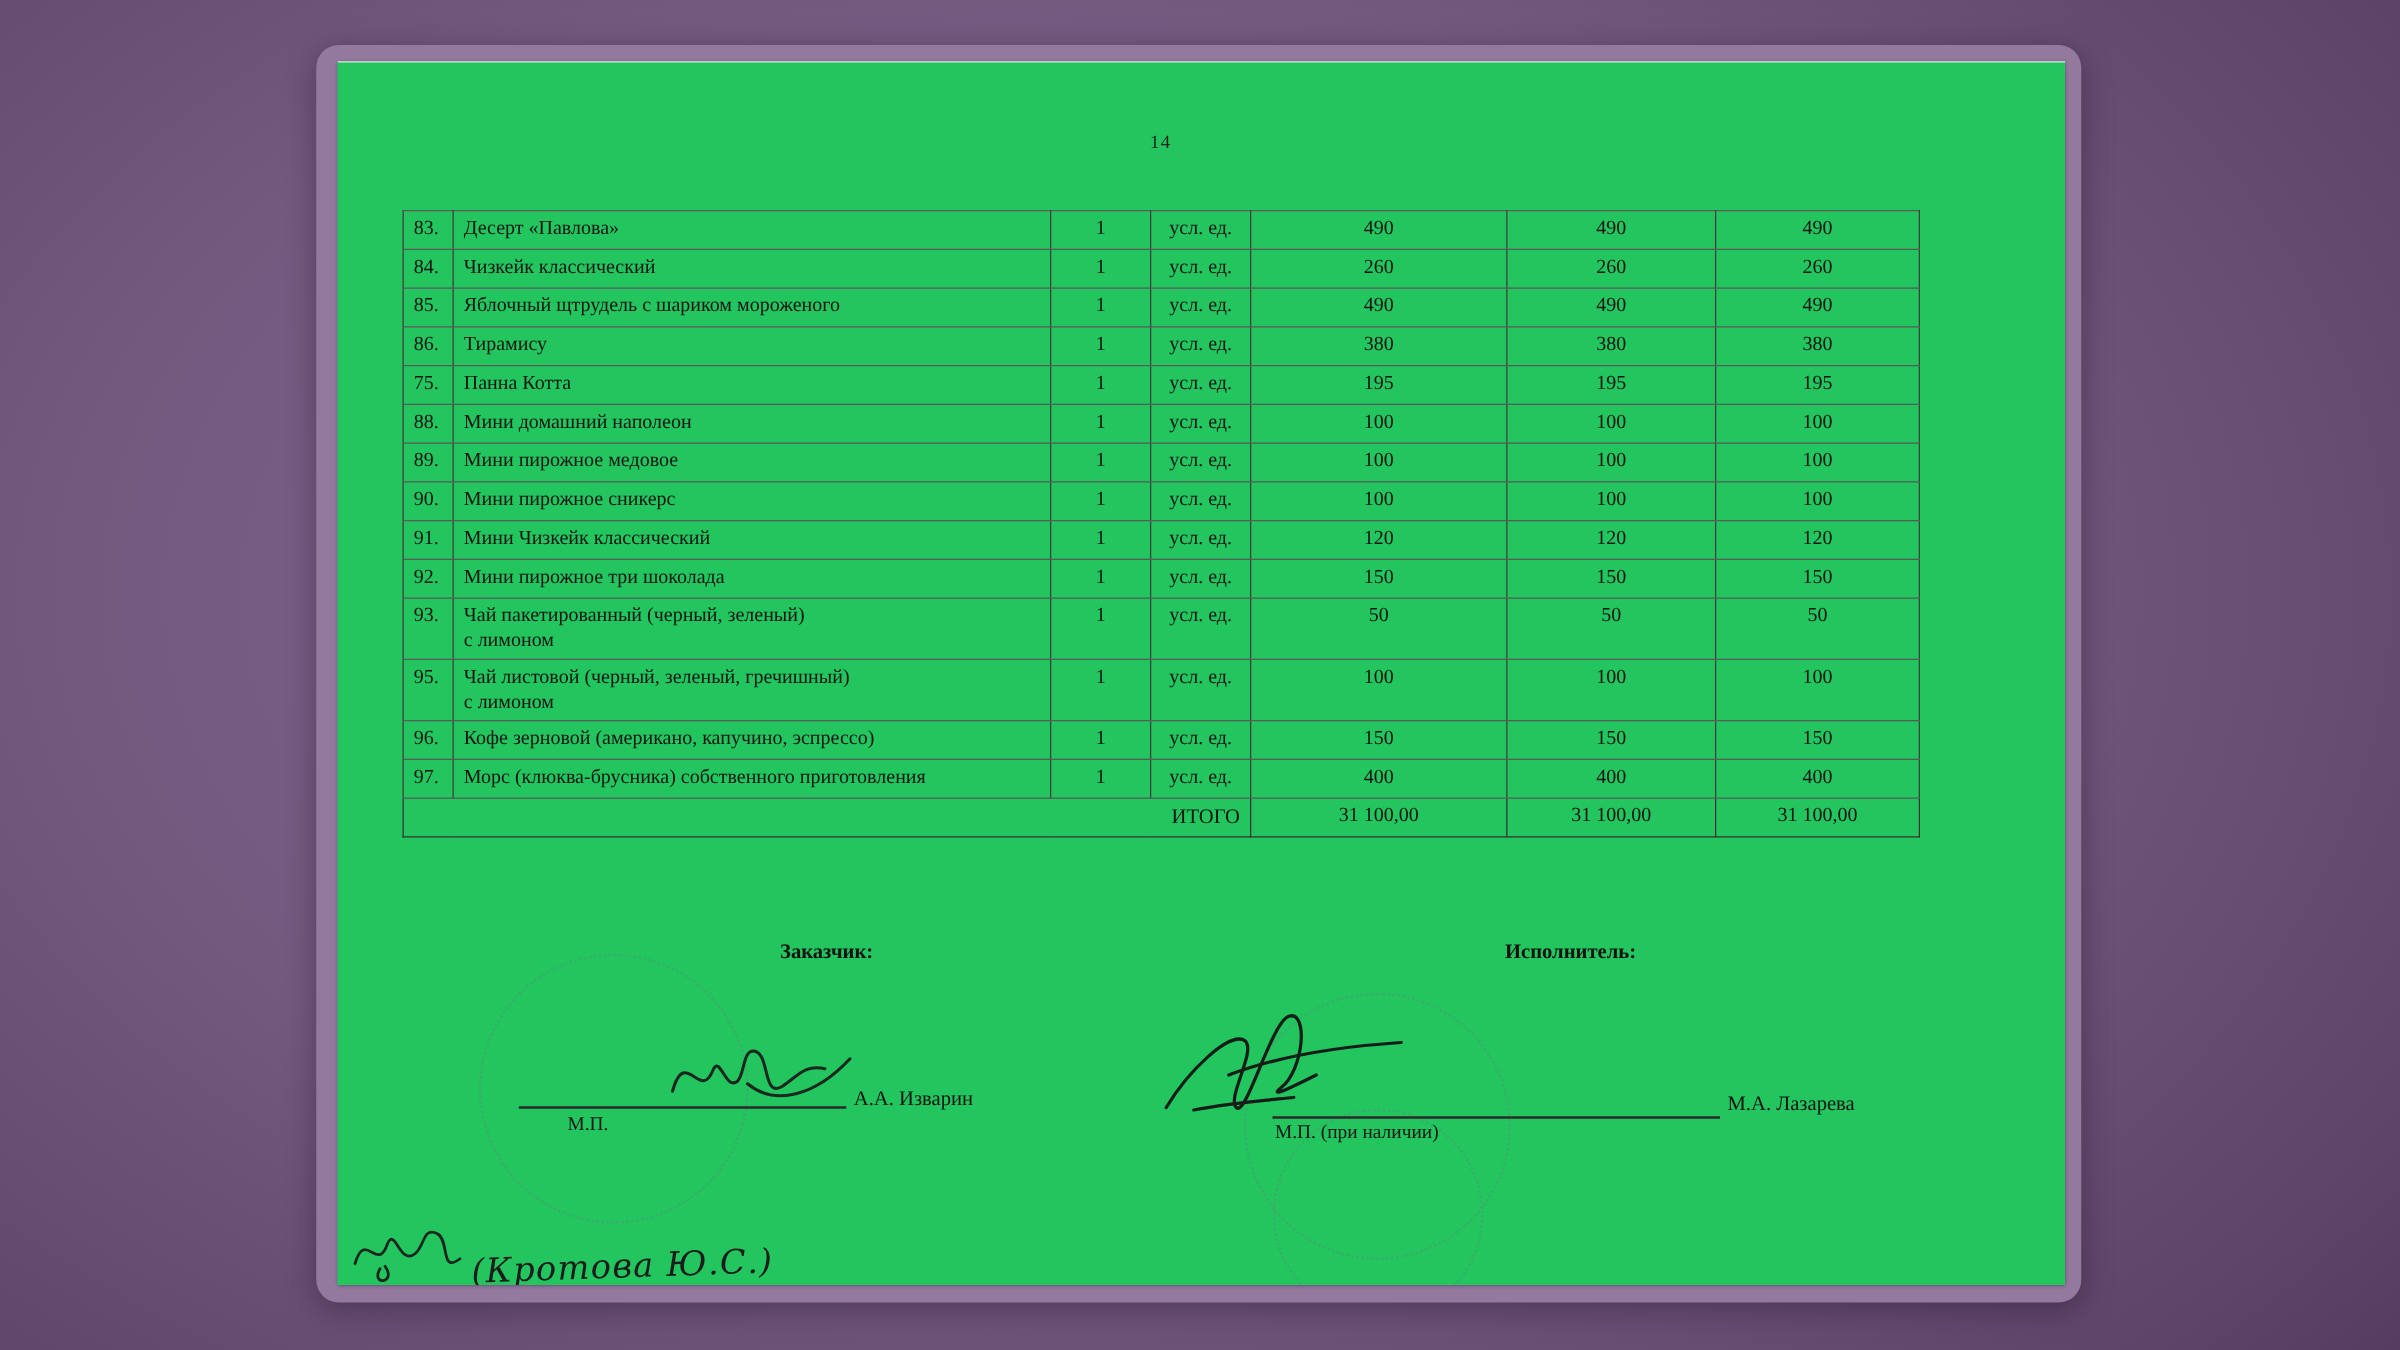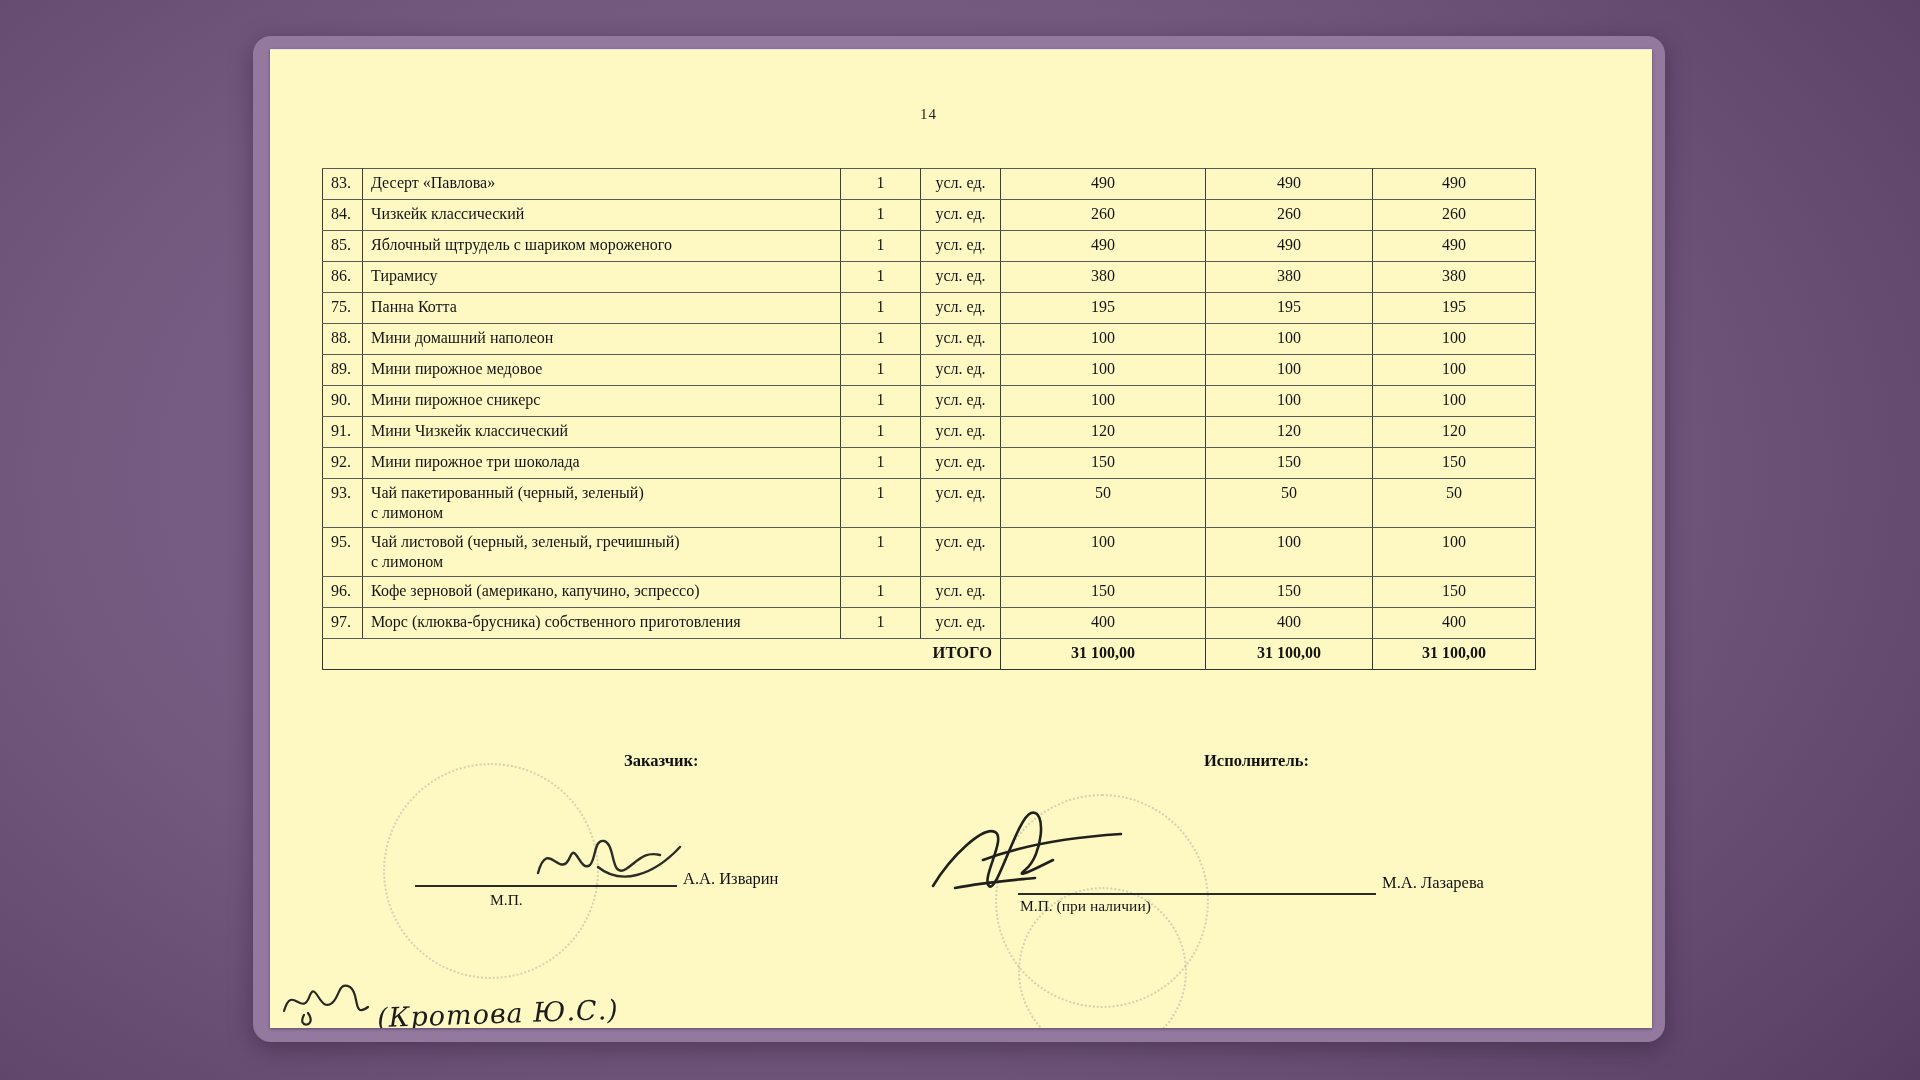--- a/index.html
+++ b/index.html
@@ -8,40 +8,40 @@
     background:radial-gradient(115% 135% at 42% 44%, #7e6490 0%, #74597f 34%, #5e4469 58%, #432d4d 80%, #241428 100%);
     position:relative;color:#1a1a1a;
   }
   .doc-frame{
     position:absolute;left:253px;top:36px;width:1412px;height:1006px;
     background:#94799f;border-radius:18px;
     box-shadow:0 6px 24px rgba(20,8,24,.35);
   }
   .doc-page{
     position:absolute;left:270px;top:49px;width:1382px;height:979px;
-    background:#fef9c3;overflow:hidden;
+    background:#22c55e;overflow:hidden;
     box-shadow:0 1px 3px rgba(30,15,40,.45), inset 0 1px 0 #e7e4ea;
   }
   .page-number{
     position:absolute;left:52px;top:57px;width:1213px;
     text-align:center;font-size:15px;letter-spacing:1px;color:#222;
   }
   table.price{
     position:absolute;left:52px;top:119px;width:1213px;
     border-collapse:collapse;table-layout:fixed;
     font-size:16px;line-height:1.25;color:#141414;
   }
   table.price td{
     border:1px solid #3e3e3e;
     border-top-color:#5a5a5a;border-bottom-color:#5a5a5a;
     padding:4px 8px;vertical-align:top;height:22px;
   }
   .c-num{padding-left:7px;}
   .c-qty,.c-unit,.c-price{text-align:center;}
-  tr.total-row td{font-weight:bold;border-color:#333;}
+  tr.total-row td{font-weight:normal;border-color:#333;}
   td.total-label{text-align:right;padding-right:12px;font-size:16.5px;}
   
   .sig-title{position:absolute;font-weight:bold;font-size:16.5px;color:#111;margin-left:36px;}
   .sig-line{position:absolute;border-bottom:2px solid #2a2a2a;height:0;}
   .sig-name{position:absolute;font-weight:normal;font-size:16.5px;color:#111;white-space:nowrap;}
   .sig-mp{position:absolute;font-size:15.5px;color:#161616;white-space:nowrap;}
   .stamp{position:absolute;border:2px dotted rgba(110,108,122,.42);border-radius:50%;}
   .stamp.faint{border-color:rgba(120,118,132,.30);}
   .sig-svg{position:absolute;}
   .footnote{position:absolute;left:8px;top:922px;display:flex;align-items:flex-end;gap:4px;}
@@ -240,21 +240,21 @@
   <div class="sig-title" style="left:318px;top:702px;">Заказчик:</div>
   <div class="stamp faint" style="left:113px;top:714px;width:212px;height:212px;"></div>
   <svg class="sig-svg" style="left:258px;top:778px;" width="170" height="62" viewBox="0 0 170 62">
     <g fill="none" stroke="#1a1a1a" stroke-width="2.4" stroke-linecap="round" opacity="0.92">
       <path d="M10 46 C 20 10, 32 54, 42 30 C 48 15, 52 46, 62 38 C 68 32, 66 12, 76 14 C 88 17, 82 52, 98 42 C 110 34, 116 24, 132 28"></path>
       <path d="M70 40 C 92 58, 124 50, 152 20"></path>
     </g>
   </svg>
   <div class="sig-line" style="left:145px;top:836px;width:262px;"></div>
   <div class="sig-name" style="left:413px;top:820px;">А.А. Изварин</div>
-  <div class="sig-mp" style="left:184px;top:842px;margin-left:36px;">М.П.</div>
+  <div class="sig-mp" style="left:184px;top:842px;">М.П.</div>
 
   <div class="sig-title" style="left:898px;top:702px;">Исполнитель:</div>
   <div class="stamp faint" style="left:725px;top:745px;width:210px;height:210px;"></div>
   <div class="stamp faint" style="left:748px;top:838px;width:165px;height:165px;"></div>
   <svg class="sig-svg" style="left:655px;top:755px;" width="215" height="95" viewBox="0 0 215 95">
     <g fill="none" stroke="#151515" stroke-width="2.6" stroke-linecap="round" opacity="0.95">
       <path d="M8 82 C 26 52, 58 22, 70 28 C 82 34, 56 74, 64 82 C 72 90, 92 14, 106 9 C 122 4, 118 52, 100 66 C 88 76, 112 64, 128 56"></path>
       <path d="M58 56 C 100 40, 150 33, 196 30"></path>
       <path d="M30 84 C 60 78, 90 76, 110 74"></path>
     </g>

